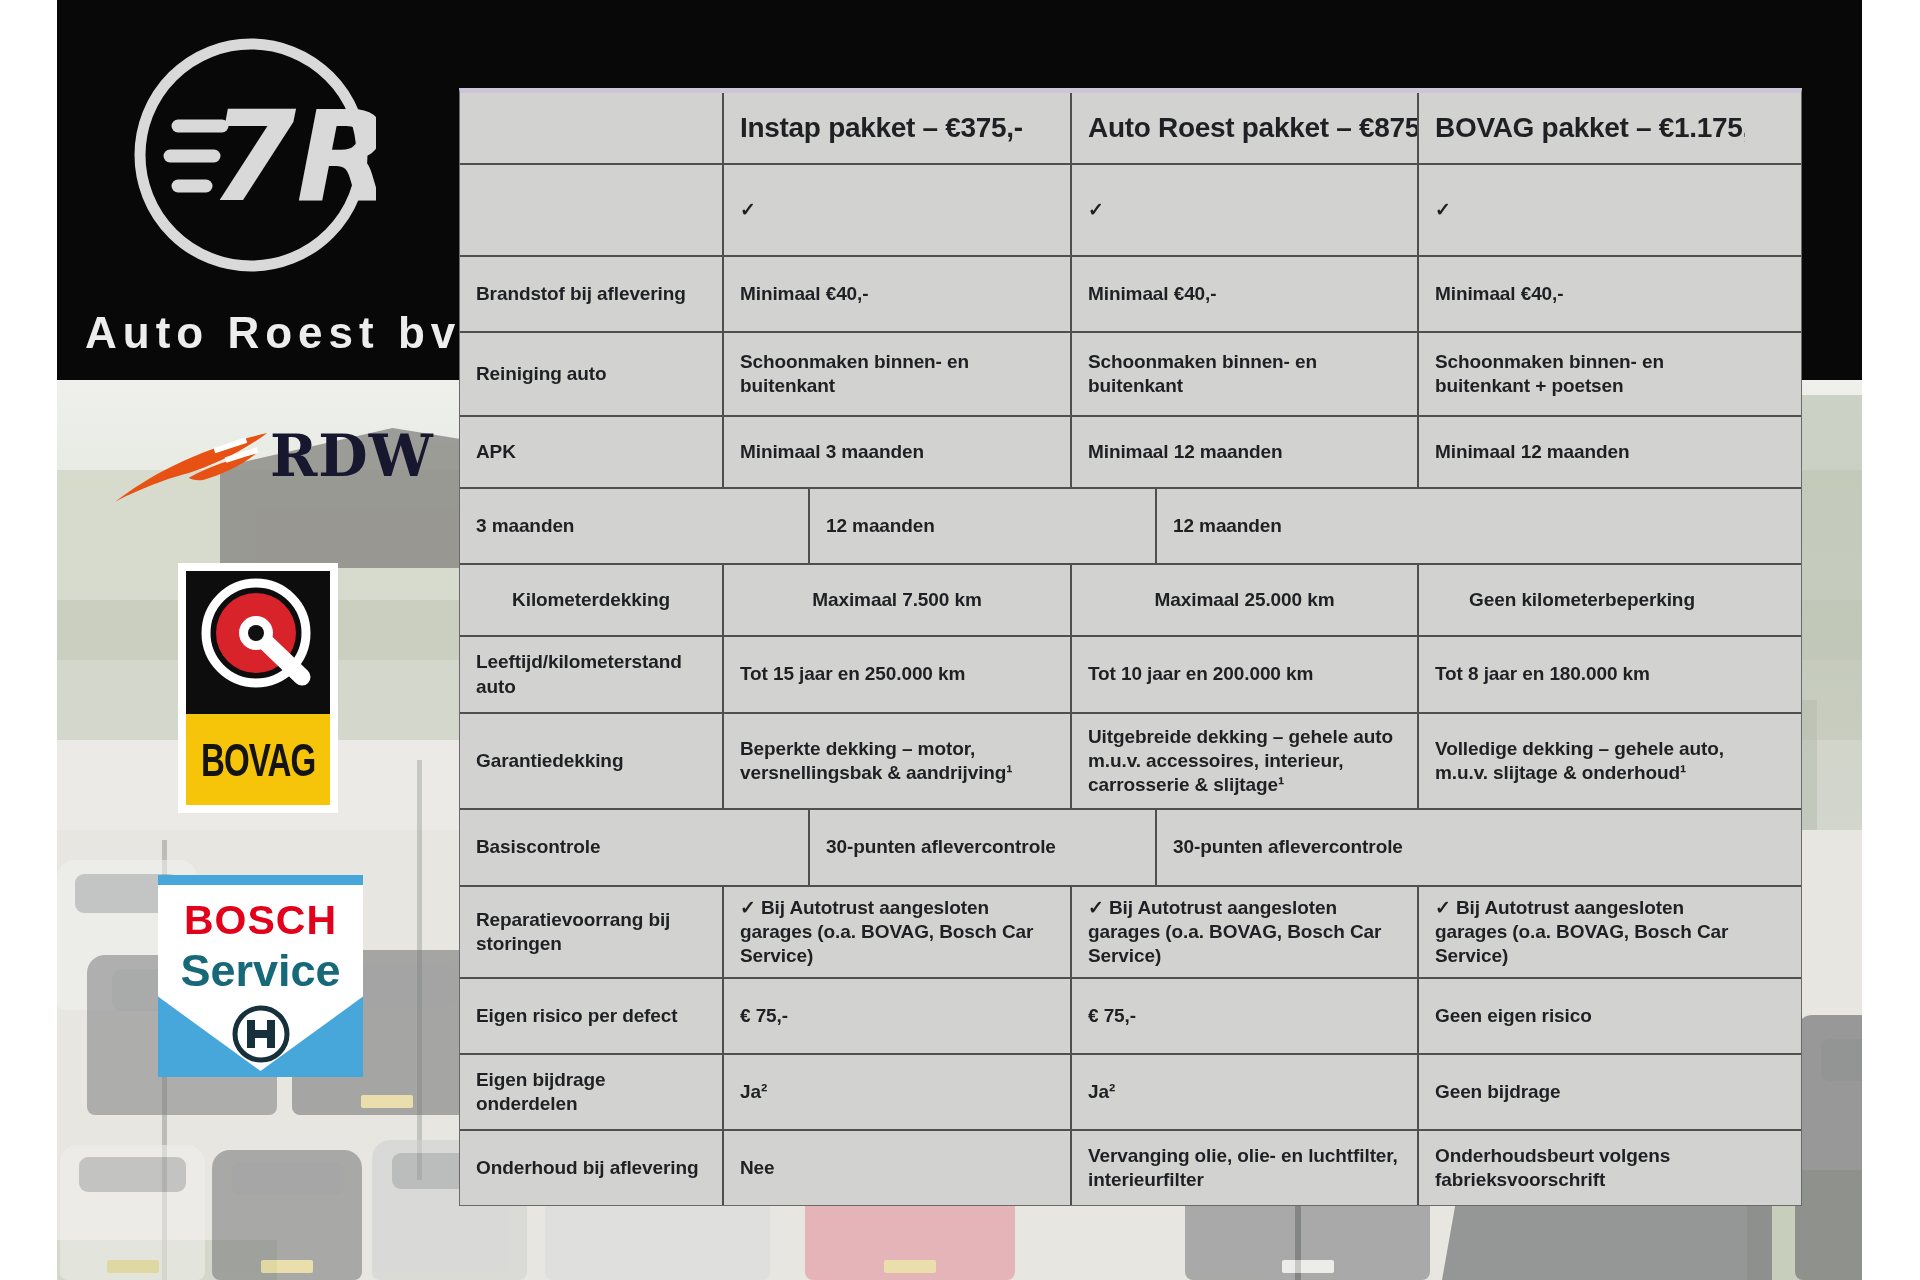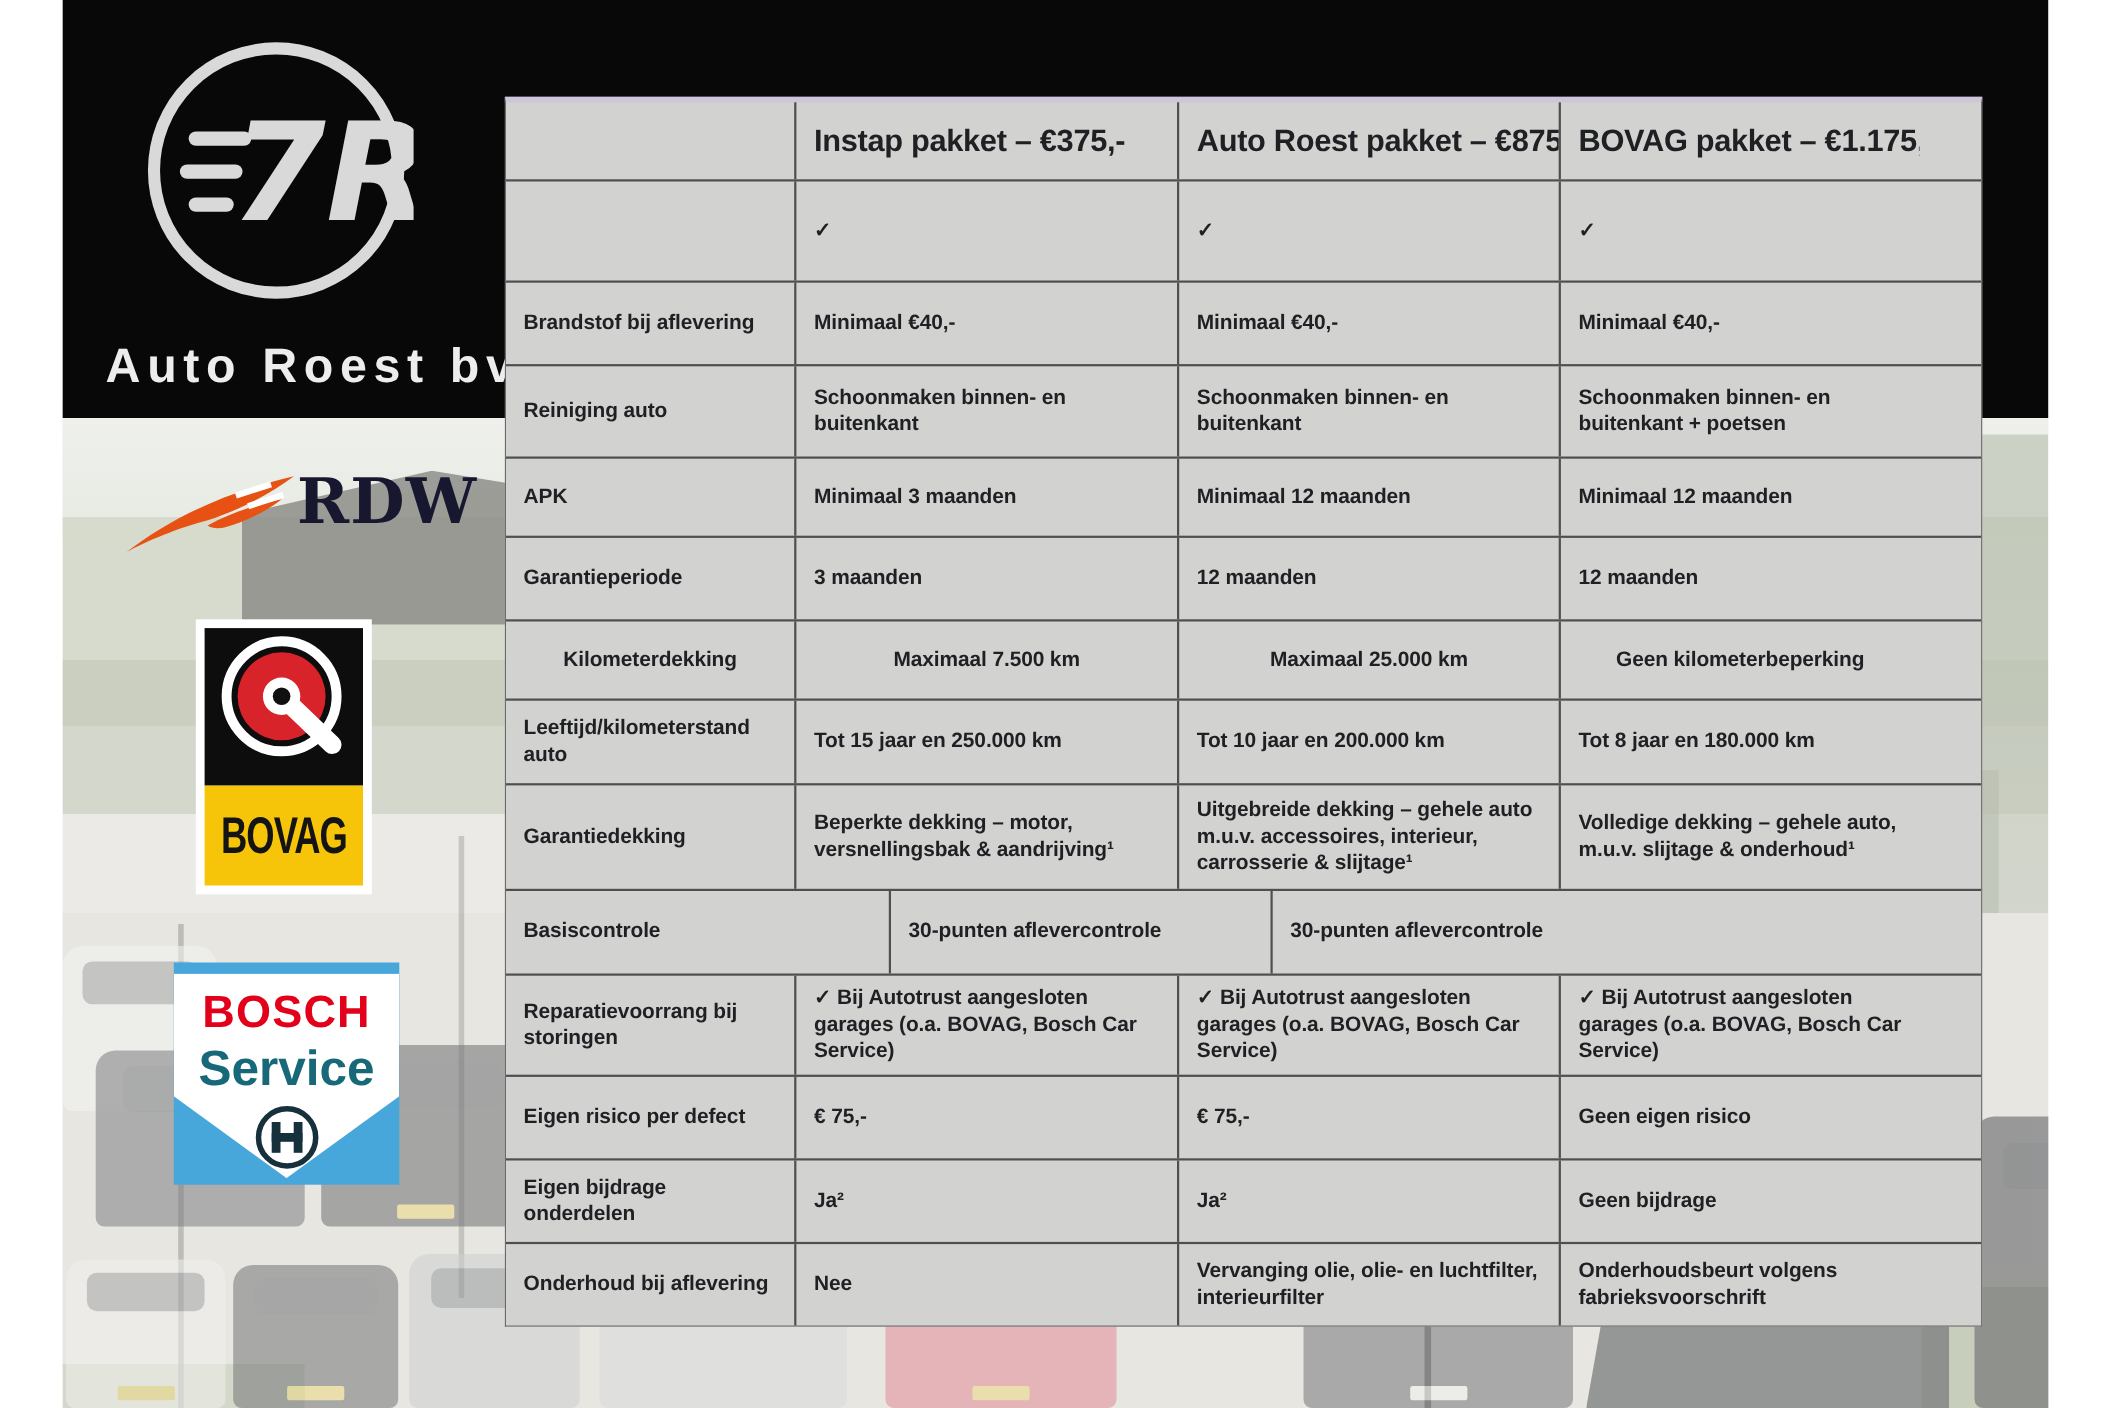--- a/index.html
+++ b/index.html
@@ -14,21 +14,21 @@
   .car .ws{position:absolute;left:13%;right:13%;top:9%;height:26%;background:rgba(22,28,36,.55);border-radius:9px;}
   .car .plate{position:absolute;left:50%;transform:translateX(-50%);bottom:7px;width:52px;height:13px;border-radius:2px;background:#e3c53b;}
   .car .plate.white{background:#ededed;}
   .building-sign{position:absolute;right:26px;bottom:16px;color:#e3e3e0;font-size:15px;opacity:.85;letter-spacing:1px;}
 
   
   .band{position:absolute;left:57px;top:0;width:1805px;height:380px;background:var(--band-black,#080808);}
 
   
   .monogram{position:absolute;left:126px;top:30px;}
-  .brand-name{position:absolute;left:96px;top:308px;width:320px;text-align:center;color:#ededed;
+  .brand-name{position:absolute;left:85px;top:308px;width:320px;text-align:center;color:#ededed;
               font-size:44px;font-weight:700;letter-spacing:6px;white-space:nowrap;}
 
   
   .rdw{position:absolute;left:100px;top:410px;width:310px;height:110px;}
   .rdw svg{position:absolute;left:12px;top:10px;}
   .rdw .rdw-text{position:absolute;left:170px;top:12px;font-family:"DejaVu Serif", serif;font-weight:600;
                  font-size:57px;color:var(--rdw-navy,#17172f);letter-spacing:1px;}
 
   
   .bovag{position:absolute;left:178px;top:563px;width:160px;height:250px;background:#fff;
@@ -216,21 +216,20 @@
         <div class="t-cell c2">Schoonmaken binnen- en buitenkant</div>
         <div class="t-cell c3">Schoonmaken binnen- en buitenkant + poetsen</div>
       </div>
       <div class="t-row">
         <div class="t-cell c0">APK</div>
         <div class="t-cell c1">Minimaal 3 maanden</div>
         <div class="t-cell c2">Minimaal 12 maanden</div>
         <div class="t-cell c3">Minimaal 12 maanden</div>
       </div>
       <div class="t-row">
-        <div class="t-cell c0">Garantieperiode</div>
         <div class="t-cell c1">3 maanden</div>
         <div class="t-cell c2">12 maanden</div>
         <div class="t-cell c3">12 maanden</div>
       </div>
       <div class="t-row">
         <div class="t-cell c0">Kilometerdekking</div>
         <div class="t-cell c1">Maximaal 7.500 km</div>
         <div class="t-cell c2">Maximaal 25.000 km</div>
         <div class="t-cell c3">Geen kilometerbeperking</div>
       </div>

